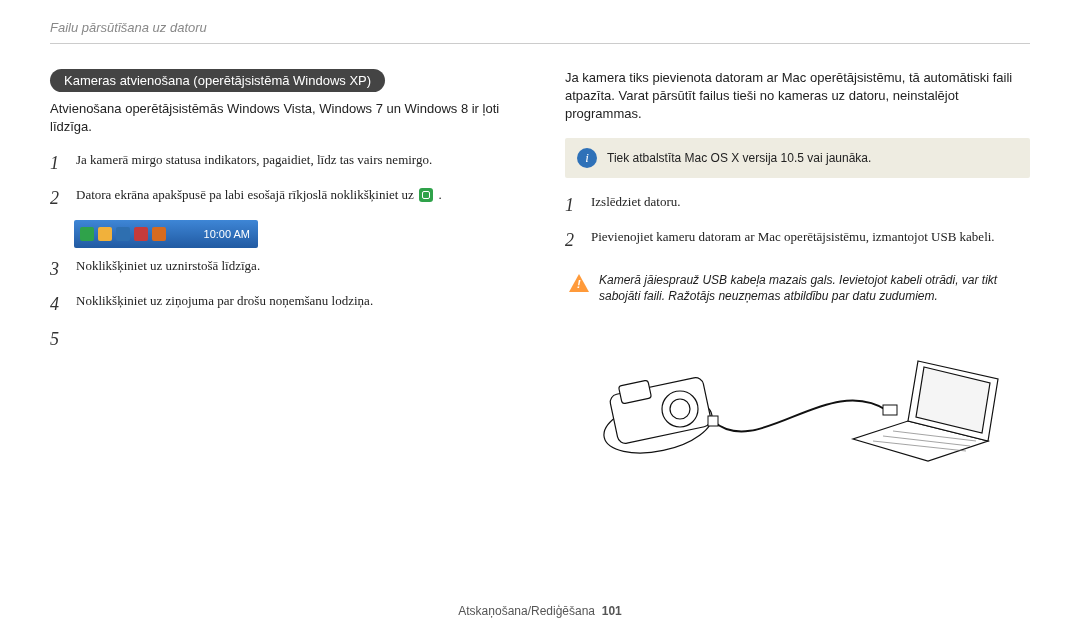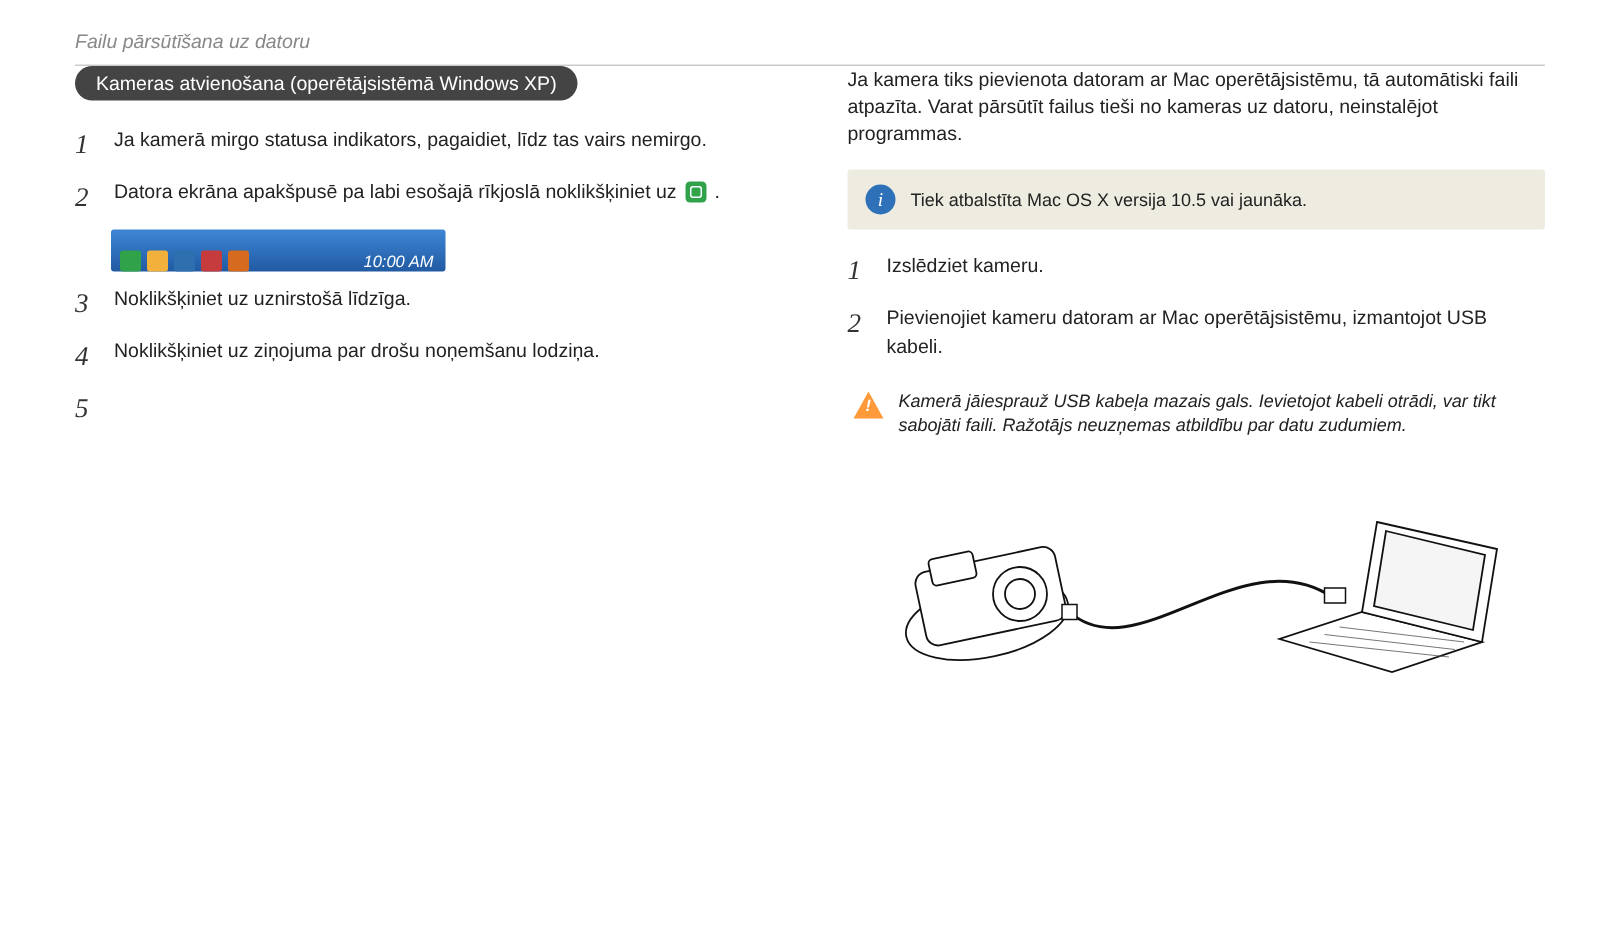--- a/index.html
+++ b/index.html
@@ -19,20 +19,21 @@
     display: flex;
     flex-direction: column;
     height: 100%;
     box-sizing: border-box;
   }
   .page-header {
     color: #888;
     font-size: 13px;
     border-bottom: 1px solid #ccc;
     padding-bottom: 8px;
+    margin-bottom: 25px;
     font-style: italic;
   }
   .columns {
     display: flex;
     gap: 50px;
     flex: 1;
   }
   .col {
     flex: 1;
     min-width: 0;
@@ -60,33 +61,33 @@
   }
   .step-num {
     font-style: italic;
     font-family: Georgia, "Times New Roman", serif;
     font-size: 18px;
     color: #333;
     min-width: 14px;
   }
   .step-text {
     flex: 1;
+    font-family: Liberation Serif, serif;
   }
   .taskbar {
     margin: 8px 0 8px 24px;
-    width: 223px;
+    width: 184px;
     height: 28px;
     background: linear-gradient(to bottom, #3e86d6, #215aa2);
     display: flex;
-    align-items: flex-end;
+    align-items: center;
     padding: 0 6px;
     box-sizing: border-box;
     gap: 4px;
     border-radius: 2px;
-    font-style: italic;
   }
   .tb-icon {
     width: 14px;
     height: 14px;
     display: inline-block;
     border-radius: 2px;
     flex-shrink: 0;
   }
   .tb-time {
     color: #fff;
@@ -191,20 +192,21 @@
 </head>
 <body>
 
 <div class="page">
   <div class="page-header">Failu pārsūtīšana uz datoru</div>
 
   <div class="columns">
 
     <div class="col">
       <div class="pill">Kameras atvienošana (operētājsistēmā Windows XP)</div>
+      <div class="para">Atvienošana operētājsistēmās Windows Vista, Windows 7 un Windows 8 ir ļoti līdzīga.</div>
 
       <div class="step">
         <div class="step-num">1</div>
         <div class="step-text">Ja kamerā mirgo statusa indikators, pagaidiet, līdz tas vairs nemirgo.</div>
       </div>
 
       <div class="step">
         <div class="step-num">2</div>
         <div class="step-text">
           <span>Datora ekrāna apakšpusē pa labi esošajā rīkjoslā noklikšķiniet uz</span>
@@ -237,21 +239,21 @@
     <div class="col">
       <div class="para">Ja kamera tiks pievienota datoram ar Mac operētājsistēmu, tā automātiski faili atpazīta. Varat pārsūtīt failus tieši no kameras uz datoru, neinstalējot programmas.</div>
 
       <div class="info-box">
         <div class="info-icon">i</div>
         <div>Tiek atbalstīta Mac OS X versija 10.5 vai jaunāka.</div>
       </div>
 
       <div class="step">
         <div class="step-num">1</div>
-        <div class="step-text">Izslēdziet kameru.</div>
+        <div class="step-text">Izslēdziet datoru.</div>
       </div>
       <div class="step">
         <div class="step-num">2</div>
         <div class="step-text">Pievienojiet kameru datoram ar Mac operētājsistēmu, izmantojot USB kabeli.</div>
       </div>
 
       <div class="warn-box">
         <div class="warn-icon">
             <div class="warn-tri"></div>
           </div>
@@ -280,13 +282,17 @@
 
             <line x1="285" y1="110" x2="378" y2="120" stroke="#666" stroke-width="0.6"></line>
             <line x1="295" y1="105" x2="382" y2="115" stroke="#666" stroke-width="0.6"></line>
             <line x1="305" y1="100" x2="388" y2="110" stroke="#666" stroke-width="0.6"></line>
           </g>
         </svg>
       </div>
     </div>
   </div>
 
+  <div class="footer">
+    <span>Atskaņošana/Rediģēšana</span>&nbsp;
+    <span class="pgnum">101</span>
+  </div>
 </div>
 
 </body></html>

